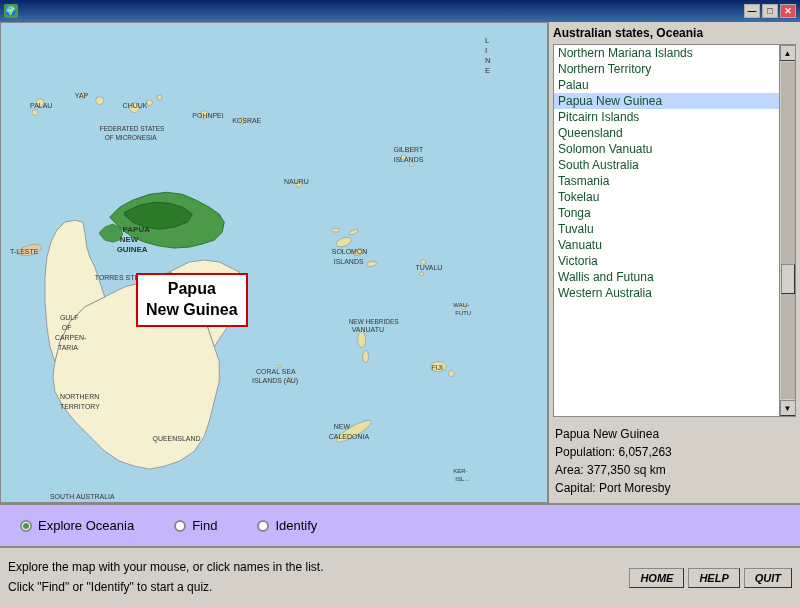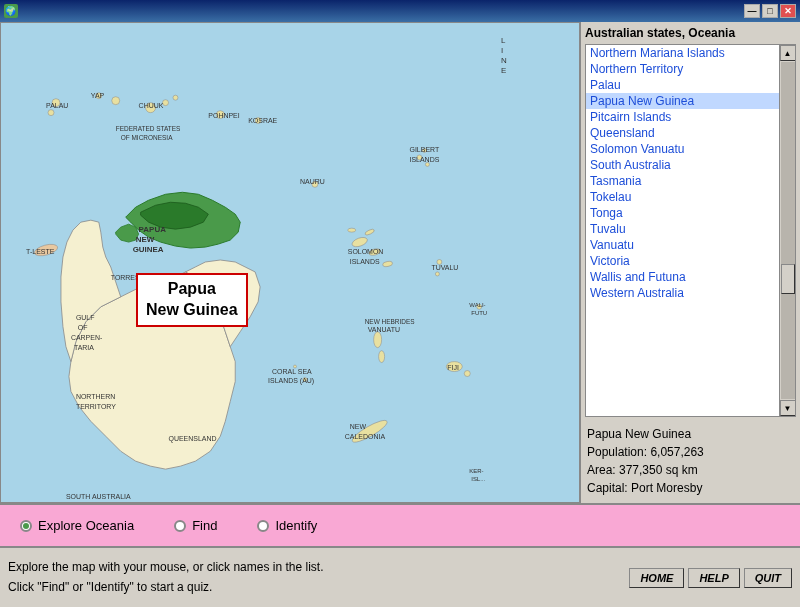--- a/index.html
+++ b/index.html
@@ -67,21 +67,21 @@
     #map-area {
       flex: 1;
       background: #a8d4e8;
       position: relative;
       overflow: hidden;
       border: 1px solid #888;
     }
 
     
     #right-panel {
-      width: 220px;
+      width: 252px;
       background: #d4d0c8;
       border-left: 1px solid #888;
       display: flex;
       flex-direction: column;
       padding: 4px;
     }
     #panel-title {
       font-weight: bold;
       font-size: 12px;
       margin-bottom: 4px;
@@ -94,21 +94,21 @@
       border: 1px solid #888;
       background: white;
       display: flex;
     }
     #list-items {
       flex: 1;
       overflow-y: hidden;
     }
     .list-item {
       padding: 1px 4px;
-      color: #1d4ed8;
+      color: #14532d;
       cursor: pointer;
       font-size: 12px;
     }
     .list-item.selected {
       background: #c0d8ff;
     }
     #scrollbar {
       width: 16px;
       background: #d4d0c8;
       border-left: 1px solid #888;
@@ -147,21 +147,21 @@
       margin-top: 6px;
       font-size: 12px;
       line-height: 1.5;
       color: #000;
       padding: 2px;
     }
 
     
     #radio-bar {
       height: 44px;
-      background: #f9a8d4;
+      background: #c4b5fd;
       border-top: 2px solid #888;
       border-bottom: 1px solid #888;
       display: flex;
       align-items: center;
       gap: 40px;
       padding: 0 20px;
     }
     .radio-option {
       display: flex;
       align-items: center;

